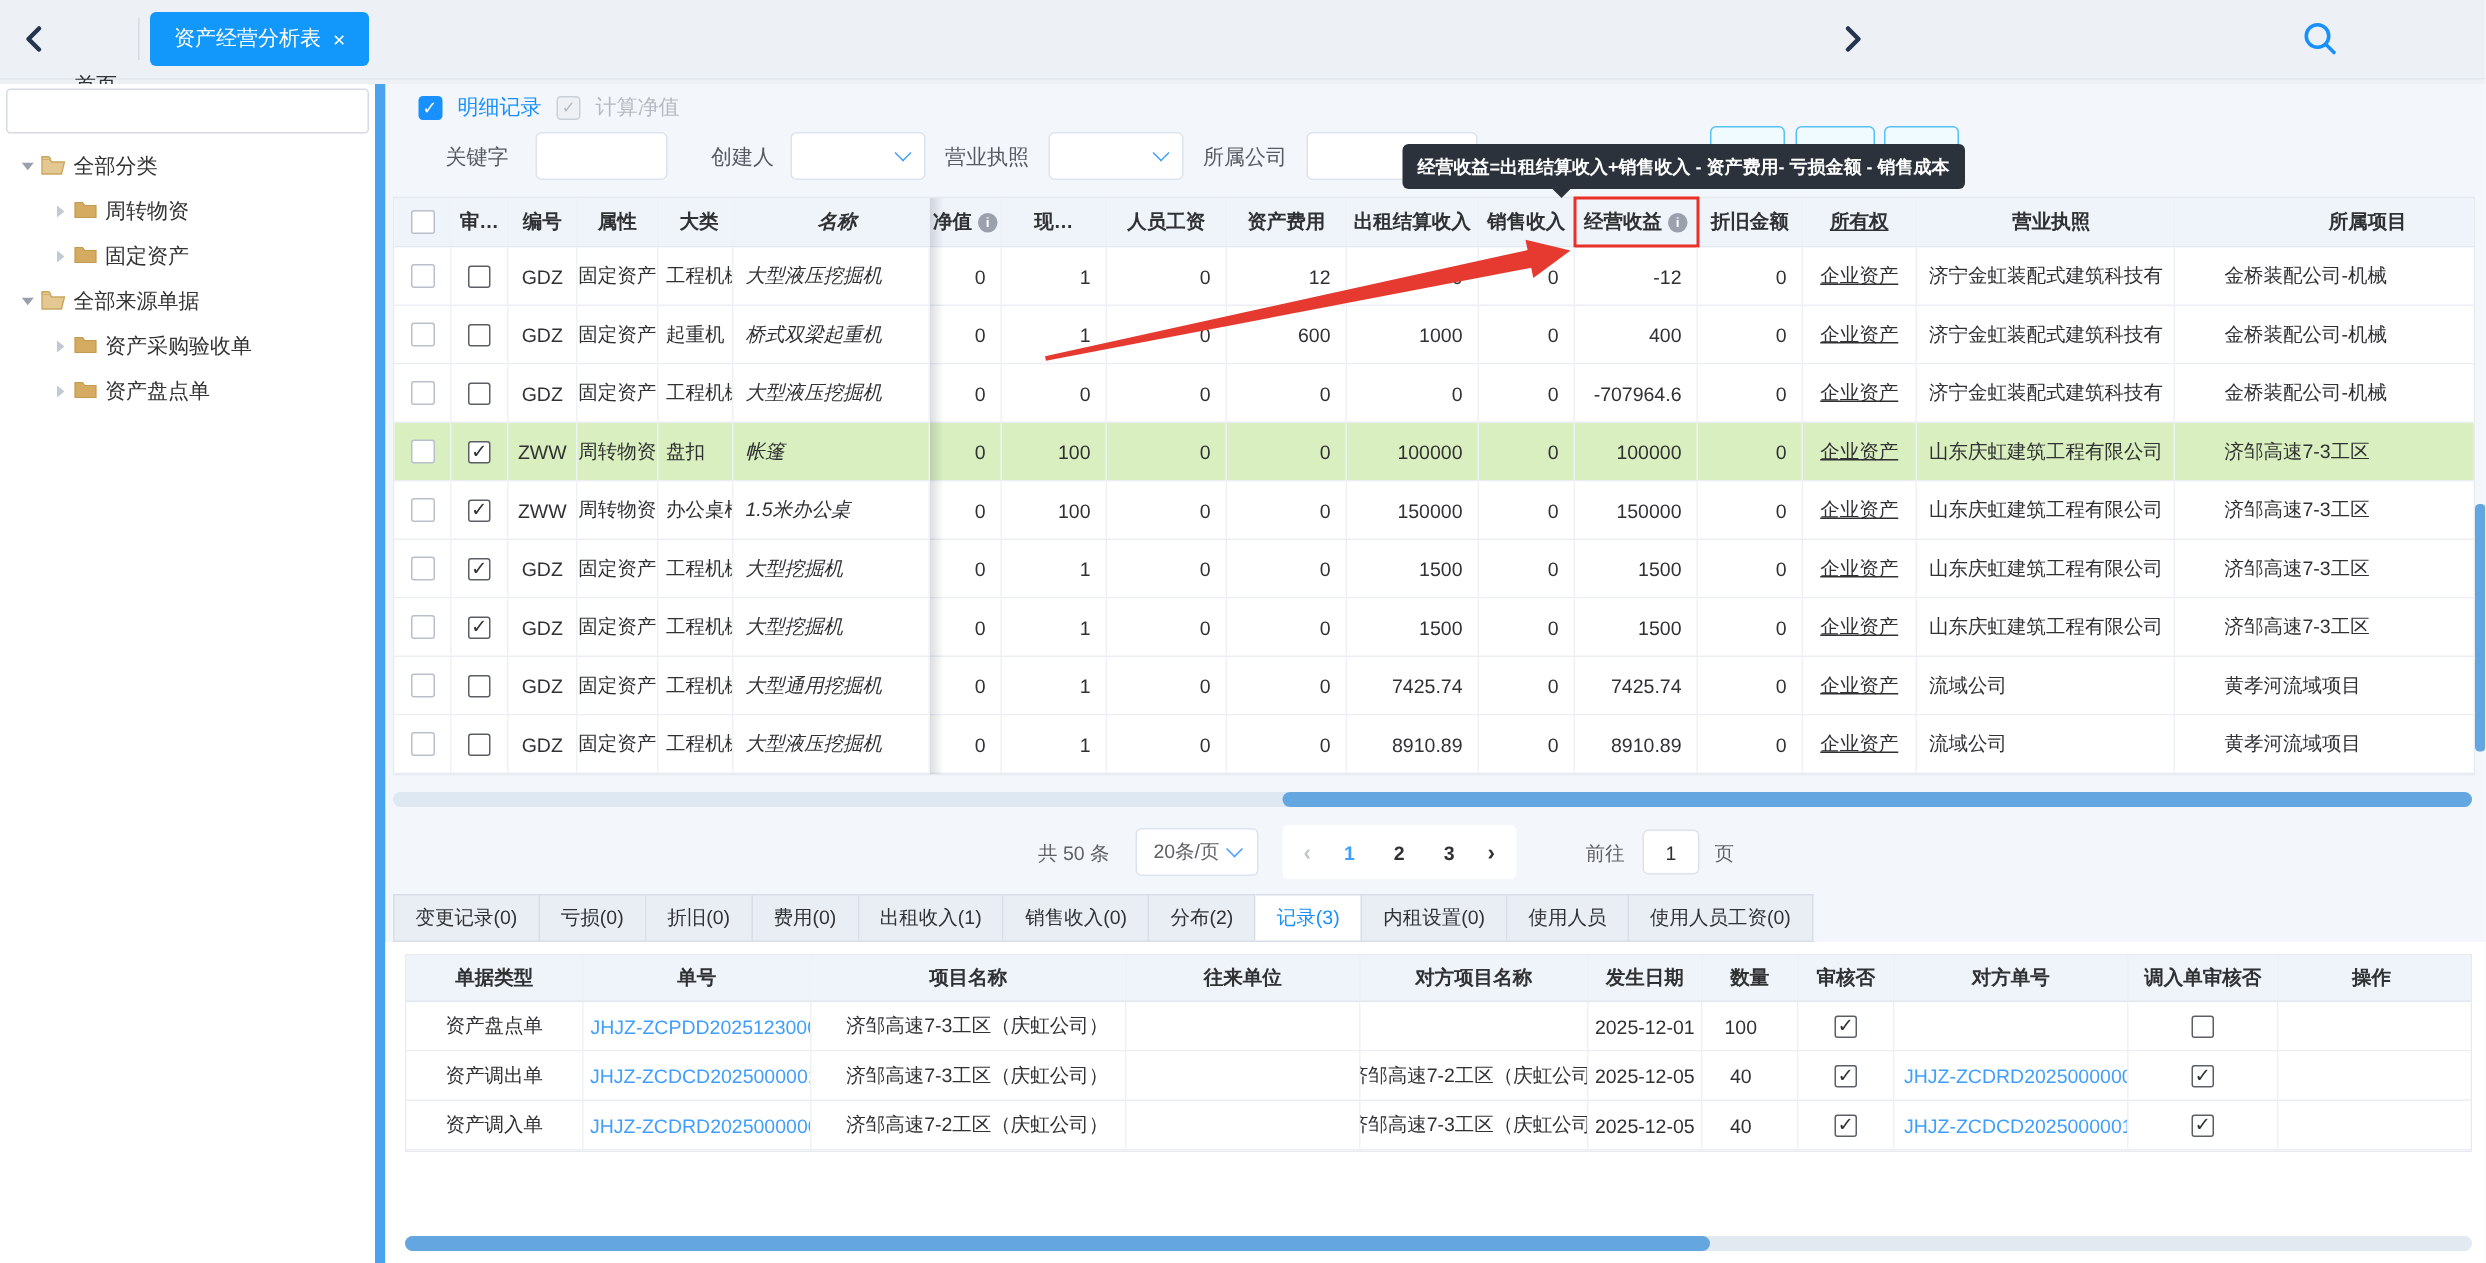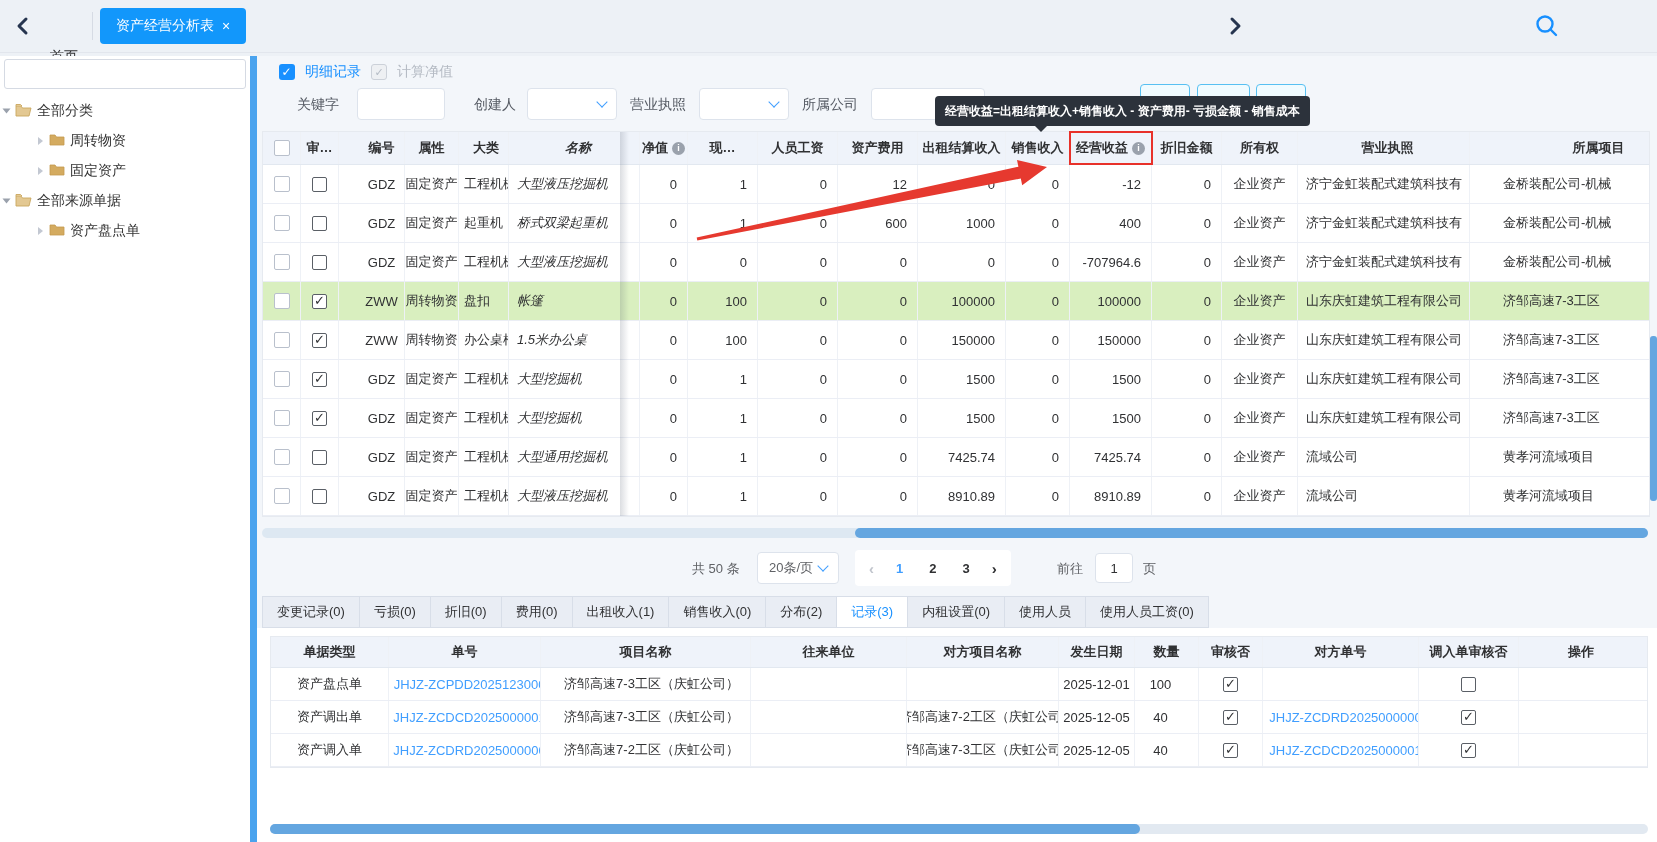--- a/index.html
+++ b/index.html
@@ -17,21 +17,21 @@
     border-radius:4px;display:flex;align-items:center;padding:0 12px;box-sizing:border-box;color:#a8b0bd;font-size:14px;cursor:pointer;}
   .proj-select .chev{margin-left:auto;}
   .search-ico{position:absolute;left:1534px;top:13px;width:26px;height:26px;cursor:pointer;}
   .chev{display:inline-block;width:7px;height:7px;border-right:1.5px solid #409eff;border-bottom:1.5px solid #409eff;
     transform:rotate(45deg);margin-top:-4px;}
   
   .sidebar{position:absolute;left:0;top:56px;width:250px;height:786px;background:#fff;}
   .side-search{position:absolute;left:4px;top:3px;width:242px;height:30px;border:1px solid #d5dae3;border-radius:3px;
     box-sizing:border-box;background:#fff;}
   .tree{position:absolute;left:0;top:40px;right:0;}
-  .tree-row{height:30px;display:flex;align-items:center;padding-left:4px;cursor:pointer;font-size:14px;color:#333;}
+  .tree-row{height:30px;display:flex;align-items:center;padding-left:16px;cursor:pointer;font-size:14px;color:#333;}
   .tree-row.lvl1{padding-left:38px;}
   .caret{width:0;height:0;border-left:5px solid #848b98;border-top:4px solid transparent;border-bottom:4px solid transparent;
     margin-right:6px;flex:0 0 auto;}
   .caret.open{transform:rotate(90deg);border-left-color:#9aa1ac;}
   .caret.closed{border-left-color:#c3c8d2;}
   .tree-row svg{margin-right:5px;flex:0 0 auto;}
   .splitter{position:absolute;left:250px;top:56px;width:7px;height:786px;background:#4aa3ee;}
   
   .main{position:absolute;left:257px;top:56px;width:1400px;height:786px;background:#f3f6fa;}
   .chk-row{position:absolute;left:22px;top:6px;height:20px;display:flex;align-items:center;gap:10px;}
@@ -54,33 +54,33 @@
   
   .mtable{position:absolute;left:5px;top:75px;width:1386px;background:#fff;border:1px solid #e6eaf0;box-sizing:content-box;}
   .mt-row{display:flex;height:38px;border-bottom:1px solid #ebeef5;background:#fff;align-items:center;}
   .mt-row.hl{background:#d9efbf;}
   .mt-row.mt-head{height:32px;background:#eff3fa;border-bottom:1px solid #e2e8f0;font-weight:600;}
   .mt-row>div{height:100%;display:flex;align-items:center;box-sizing:border-box;border-right:1px solid #eef1f6;
     overflow:hidden;white-space:nowrap;flex:0 0 auto;}
   .mt-head>div{justify-content:center;}
   .c-sel{width:38px;justify-content:center;}
   .c-audit{width:38px;justify-content:center;}
-  .c-code{width:46px;justify-content:center;margin-left:20px;}
+  .c-code{width:46px;justify-content:center;}
   .c-attr{width:54px;justify-content:center;}
   .c-cat{width:50px;padding-left:5px;}
   .c-name{width:131px;padding-left:8px;font-style:italic;}
   .c-net{width:48px;}
   .c-qty{width:70px;}
   .c-wage{width:80px;}
   .c-exp{width:80px;}
   .c-rent{width:88px;}
   .c-sale{width:64px;}
   .c-profit{width:82px;}
   .c-dep{width:70px;}
-  .c-own{width:76px;justify-content:center;}
+  .c-own{width:76px;justify-content:center;text-decoration:underline;}
   .c-lic{width:172px;padding-left:8px;}
   .c-proj{width:199px;padding-left:8px;border-right:none !important;margin-left:25px;}
   .num{justify-content:flex-end;padding-right:10px;}
   .mt-head .num{justify-content:center;padding-right:0;}
   .redbox{outline:2px solid #e8312a;outline-offset:-1px;}
   .frozen-shadow{position:absolute;left:357px;top:0;bottom:0;width:9px;
     background:linear-gradient(to right,rgba(60,70,90,0.18),rgba(60,70,90,0));pointer-events:none;z-index:5;}
   .cb-plain{width:14px;height:14px;border:1px solid #b9c0cc;border-radius:2px;background:#fff;cursor:pointer;}
   .cbd{width:15px;height:15px;border:1.5px solid #5a5f66;border-radius:2px;background:#fff;position:relative;cursor:pointer;box-sizing:border-box;}
   .cbd.on::after{content:"\2713";position:absolute;left:1px;top:-2px;font-size:13px;font-weight:bold;color:#303133;line-height:15px;}
@@ -185,20 +185,27 @@
               <path d="M1 3h5l1.5 2H16l-2 8H1z" fill="#e3c892" stroke="#c9a75f" stroke-width="0.9"></path>
               <path d="M1 3V1.5h4.5L7 3" fill="#e3c892" stroke="#c9a75f" stroke-width="0.9"></path>
             </svg></span>
           <span class="tlabel">全部来源单据</span>
         </div>
         <div class="tree-row lvl1">
           <span class="caret closed"></span>
           <span><svg width="16" height="13" viewBox="0 0 16 13">
               <path d="M1 2h5l1.5 2H15v8H1z" fill="#d4ab60" stroke="#c49a4e" stroke-width="0.8"></path>
             </svg></span>
+          <span class="tlabel">资产采购验收单</span>
+        </div>
+        <div class="tree-row lvl1">
+          <span class="caret closed"></span>
+          <span><svg width="16" height="13" viewBox="0 0 16 13">
+              <path d="M1 2h5l1.5 2H15v8H1z" fill="#d4ab60" stroke="#c49a4e" stroke-width="0.8"></path>
+            </svg></span>
           <span class="tlabel">资产盘点单</span>
         </div>
       </div>
   </div>
   <div class="splitter"></div>
 
   <div class="main">
 
     <div class="chk-row">
       <span class="cb-blue"></span>

